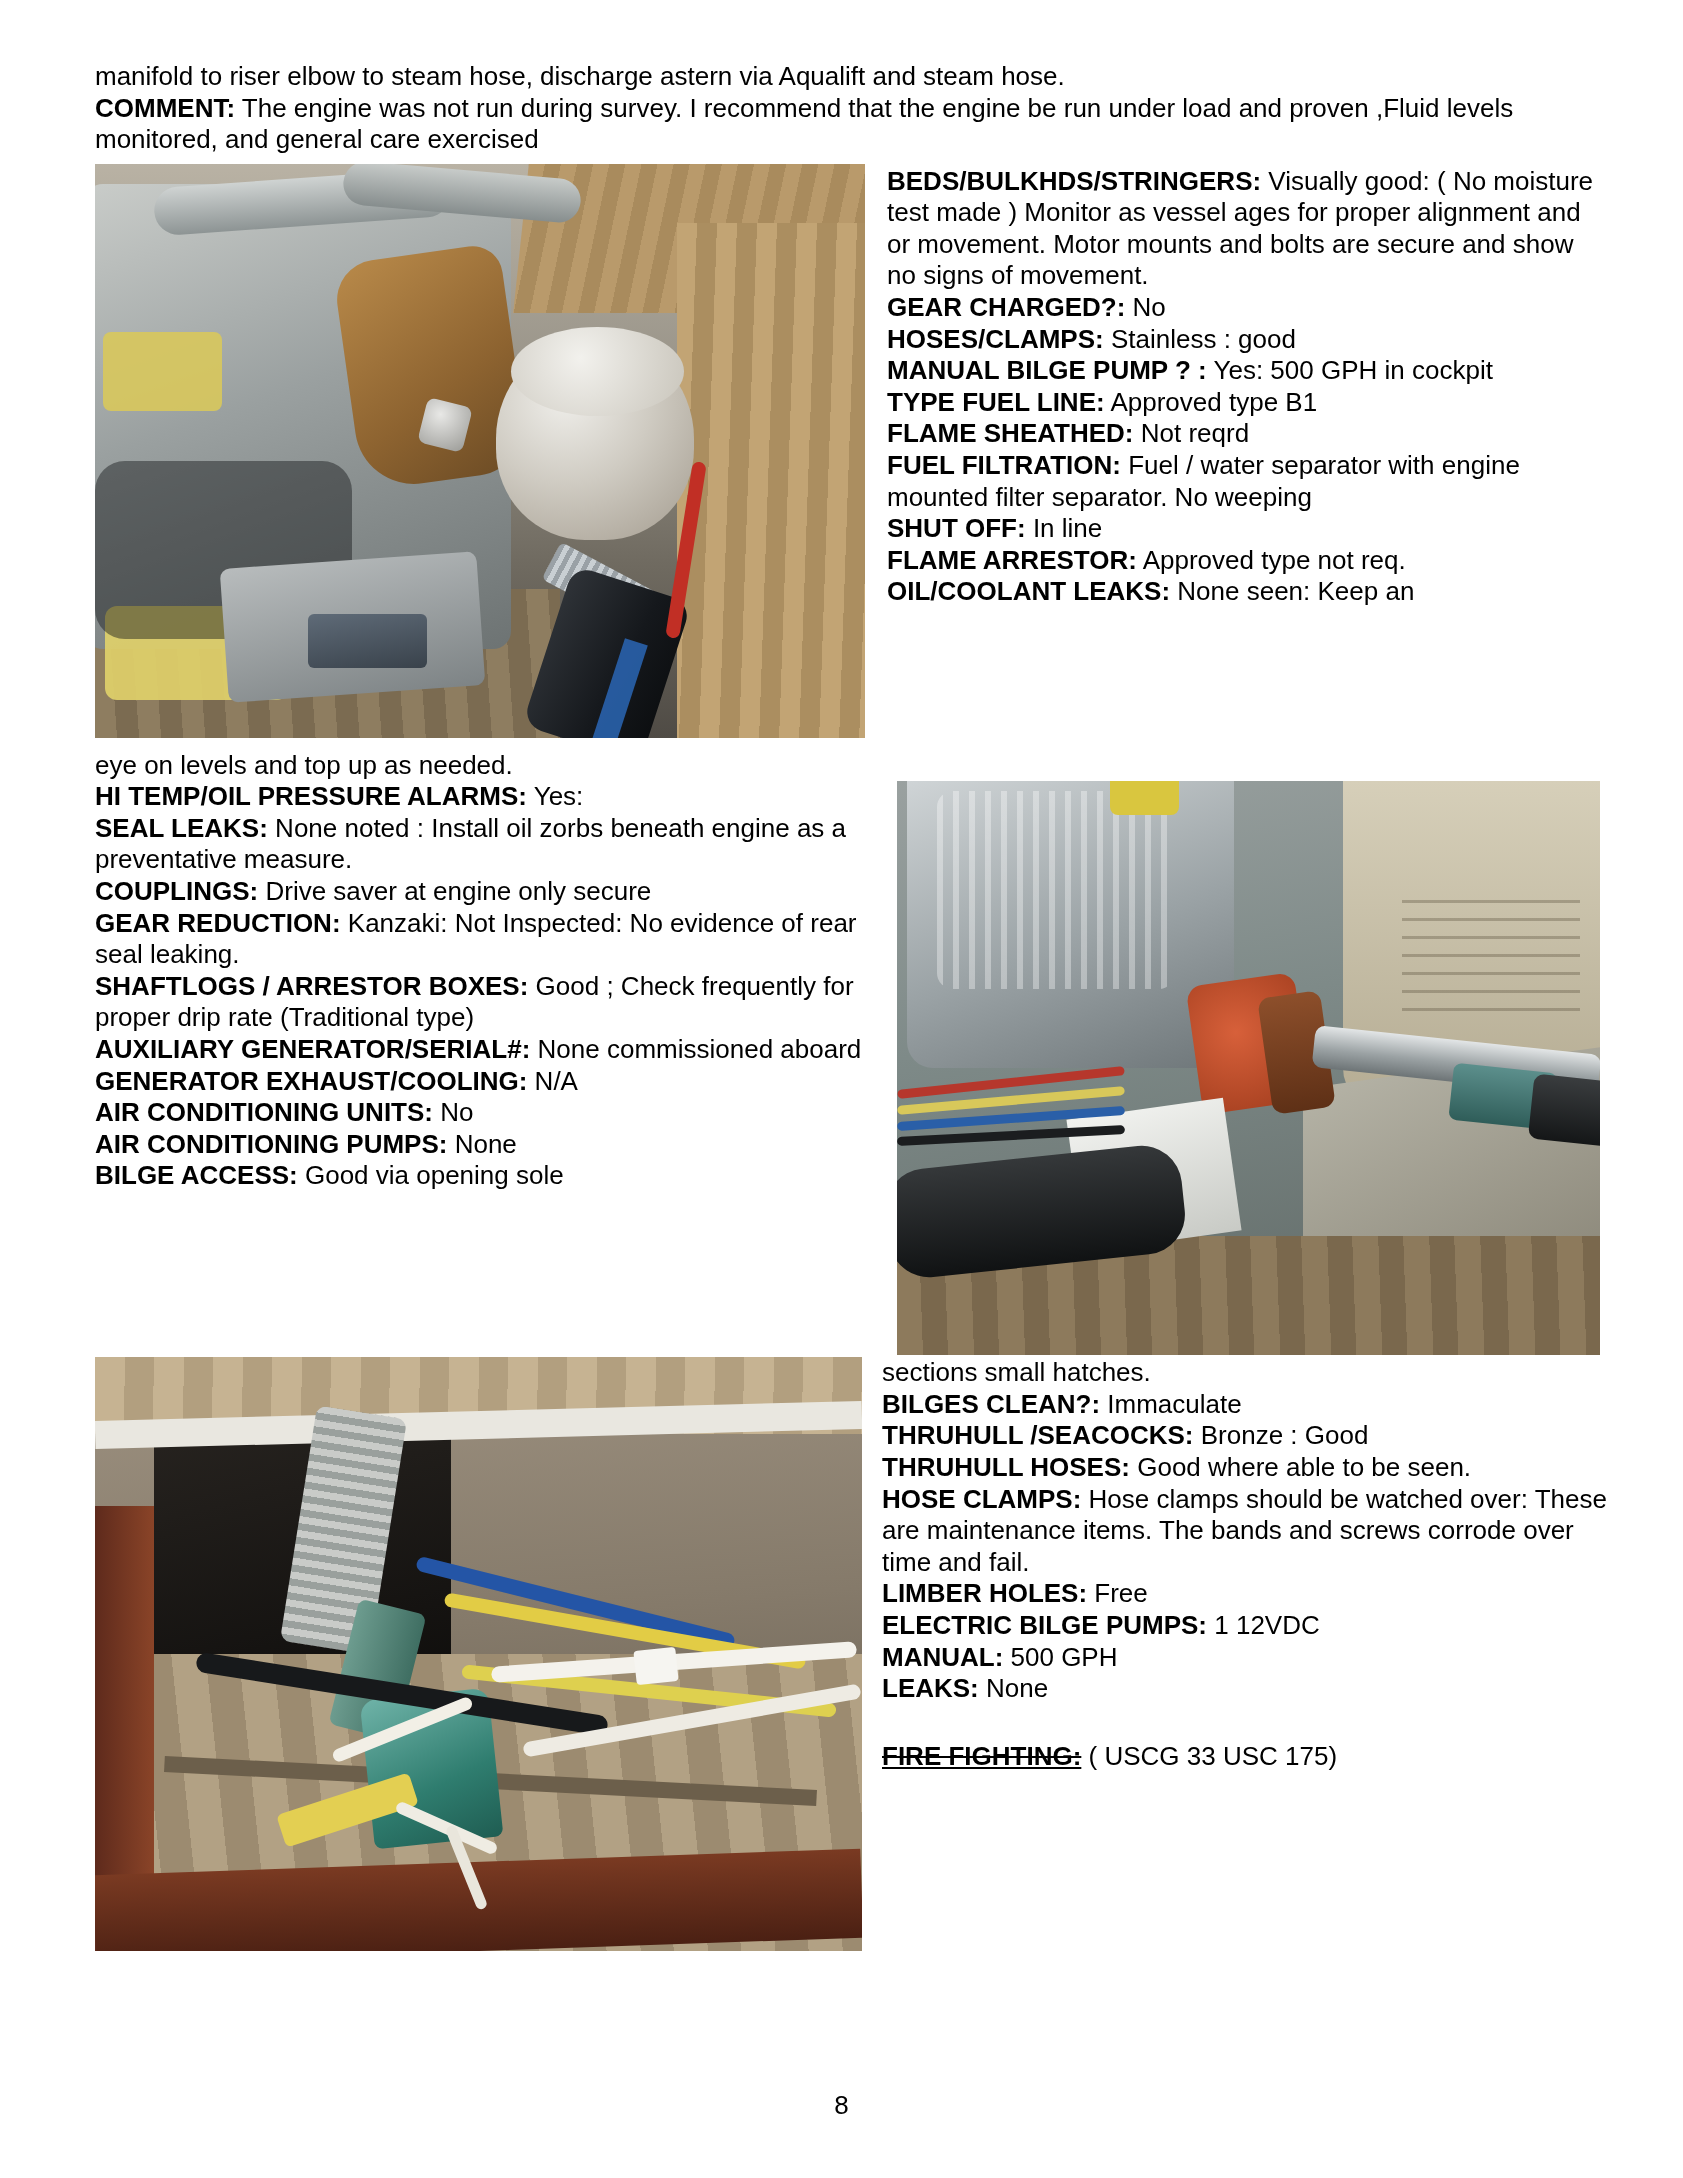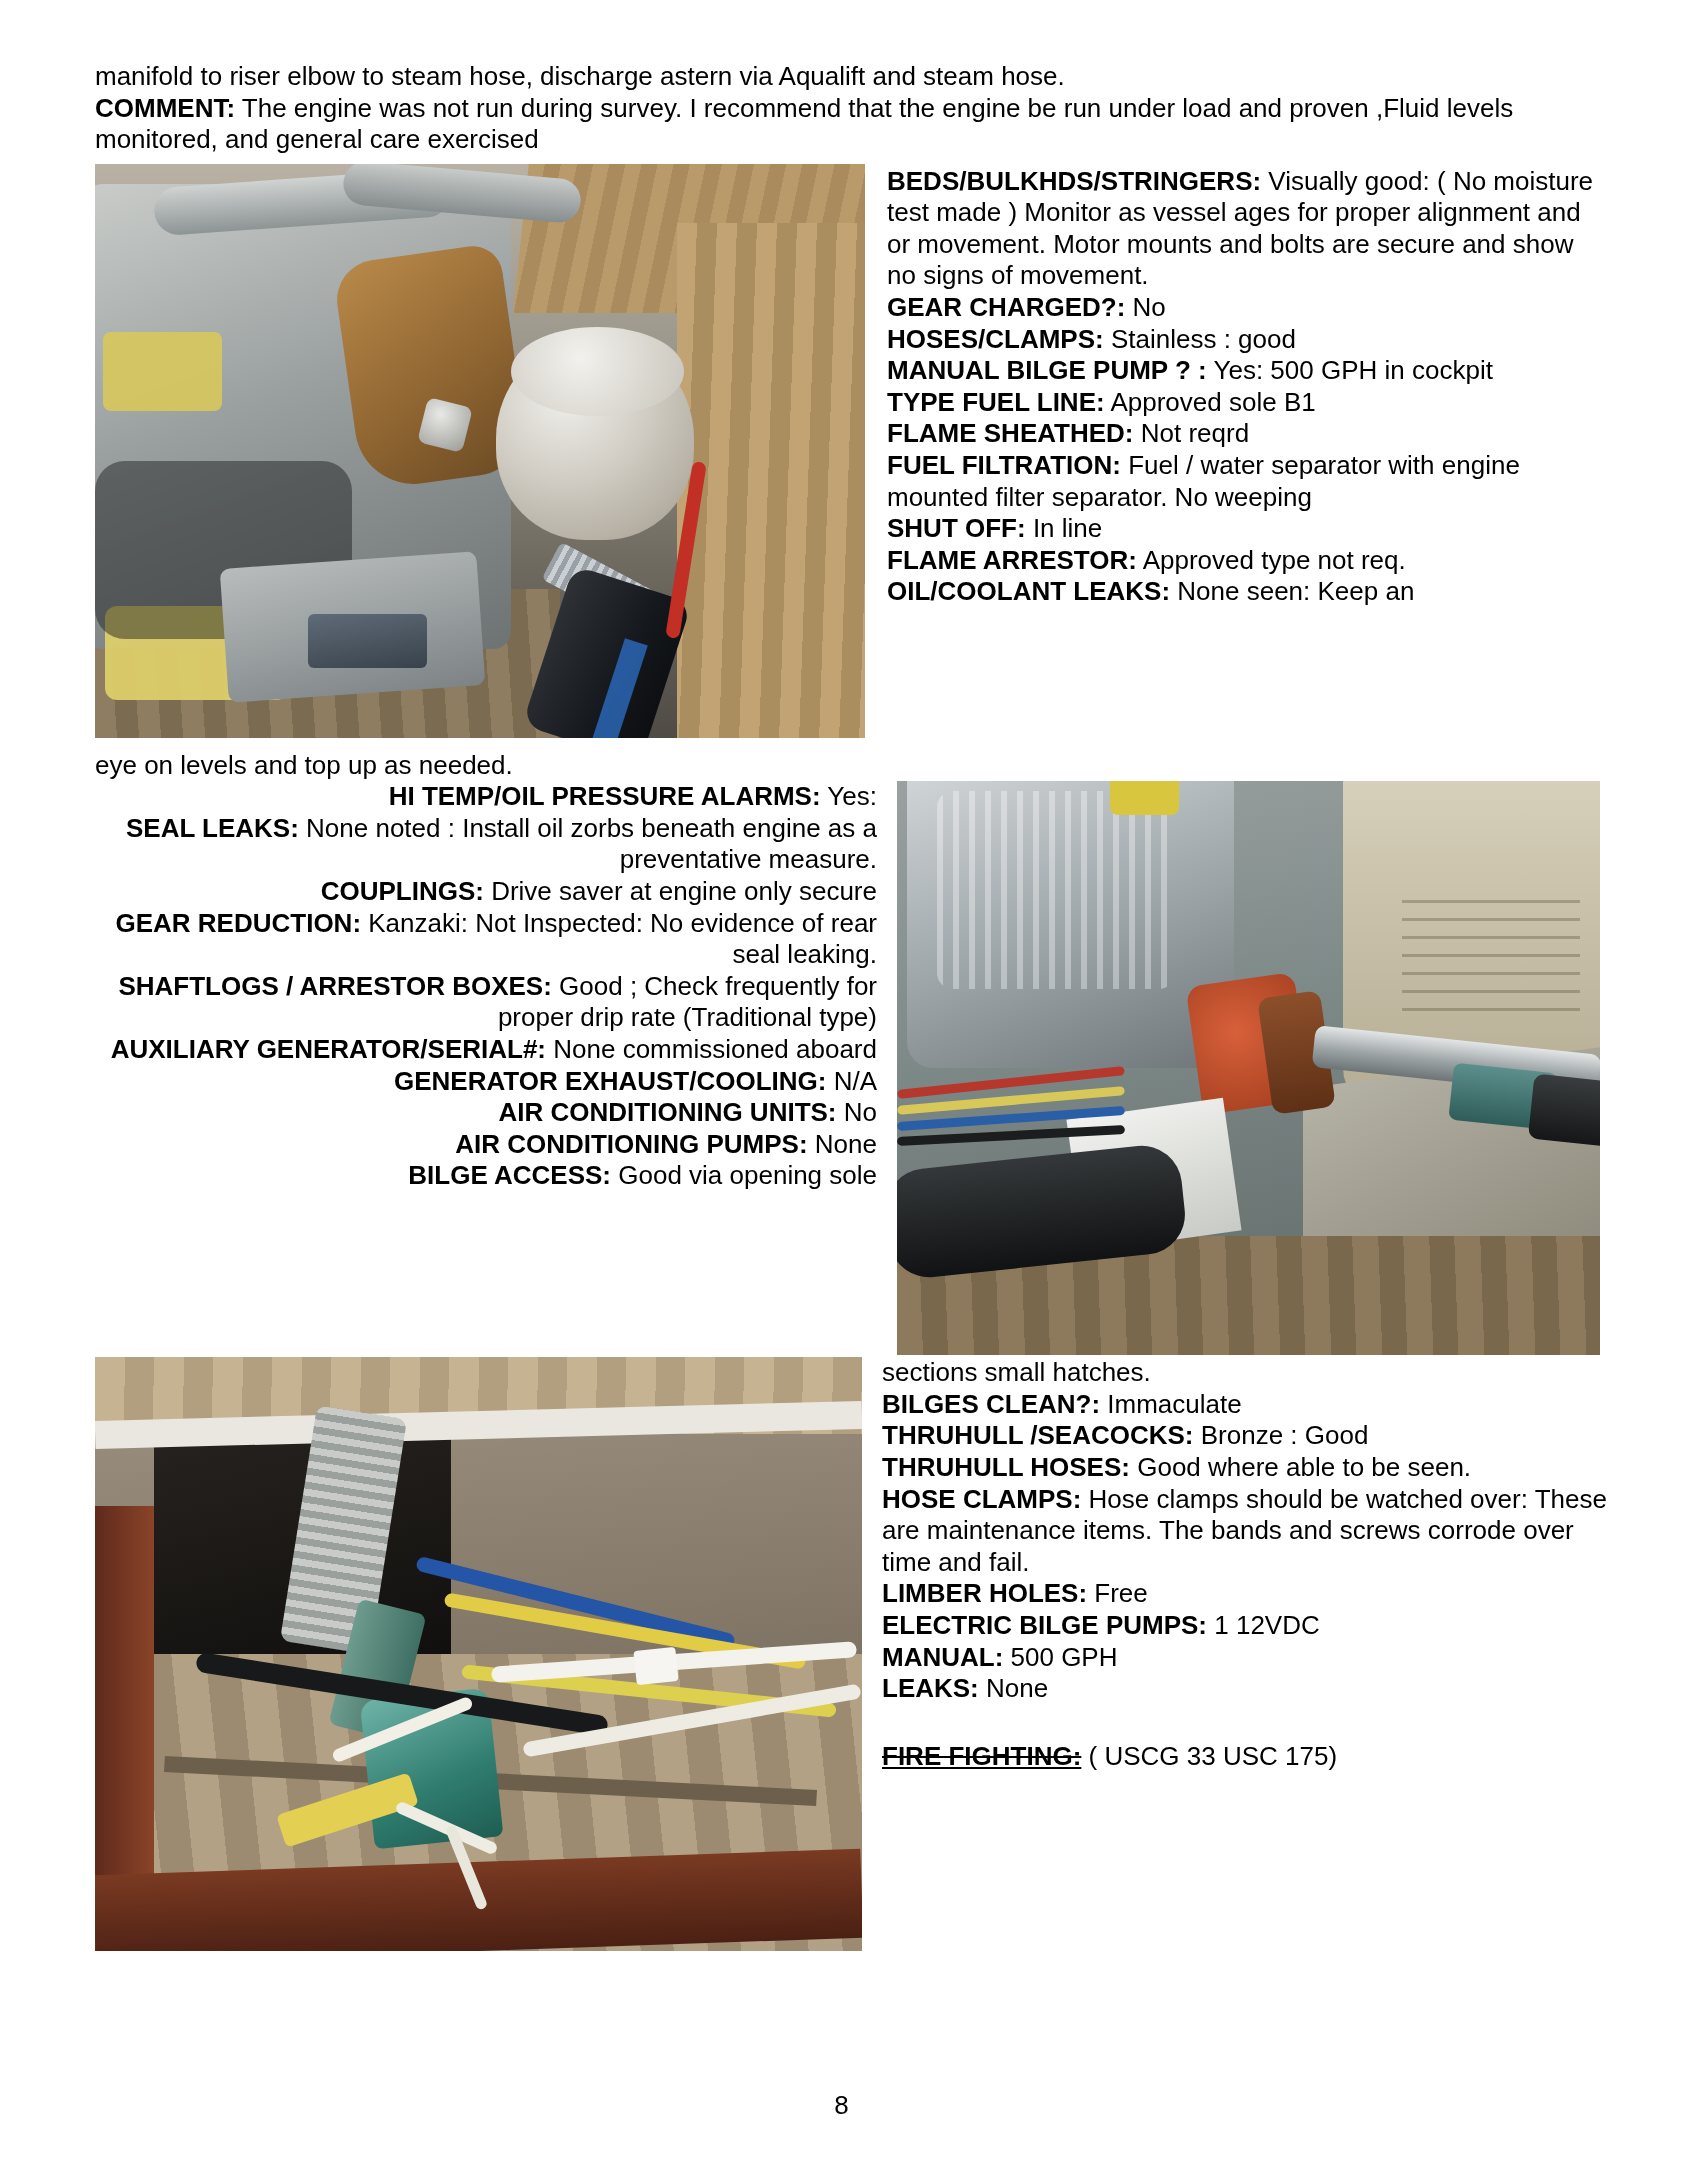--- a/index.html
+++ b/index.html
@@ -67,21 +67,21 @@
   
   .sec2 {
     display: flex;
     align-items: flex-start;
     margin-top: 0;
   }
   .sec2-text {
     flex: 0 0 782px;
     padding-right: 20px;
   }
-  .sec2-text p { margin: 0; text-align: right; }
+  .sec2-text p { margin: 0; }
   .photo2 {
     width: 703px;
     height: 574px;
     flex: 0 0 703px;
     position: relative;
     overflow: hidden;
     background: #7d8a8c;
   }
 
   
@@ -429,21 +429,21 @@
       <div class="p1-clamp"></div>
       <div class="p1-hose"></div>
       <div class="p1-hose-blue"></div>
       <div class="p1-redwire"></div>
     </div>
     <div class="sec1-text doc-text">
       <p><b class="lbl">BEDS/BULKHDS/STRINGERS:</b><span>  Visually good: ( No moisture test made ) Monitor as vessel ages for proper alignment and or movement. Motor mounts and bolts are secure and show no signs of movement.</span></p>
       <p><b class="lbl">GEAR CHARGED?:</b><span>    No</span></p>
       <p><b class="lbl">HOSES/CLAMPS:</b><span> Stainless : good</span></p>
       <p><b class="lbl">MANUAL BILGE PUMP ? :</b><span>   Yes: 500 GPH in cockpit</span></p>
-      <p><b class="lbl">TYPE FUEL LINE:</b><span> Approved sole B1</span></p>
+      <p><b class="lbl">TYPE FUEL LINE:</b><span> Approved type B1</span></p>
       <p><b class="lbl">FLAME SHEATHED:</b><span> Not reqrd</span></p>
       <p><b class="lbl">FUEL FILTRATION:</b><span>  Fuel / water separator with engine mounted filter separator. No weeping</span></p>
       <p><b class="lbl">SHUT OFF:</b><span>  In line</span></p>
       <p><b class="lbl">FLAME ARRESTOR:</b><span> Approved type not req.</span></p>
       <p><b class="lbl">OIL/COOLANT LEAKS:</b><span> None seen: Keep an</span></p>
     </div>
   </div>
 
   <div class="after1 doc-text">
     <p>eye on levels and top up as needed.</p>

